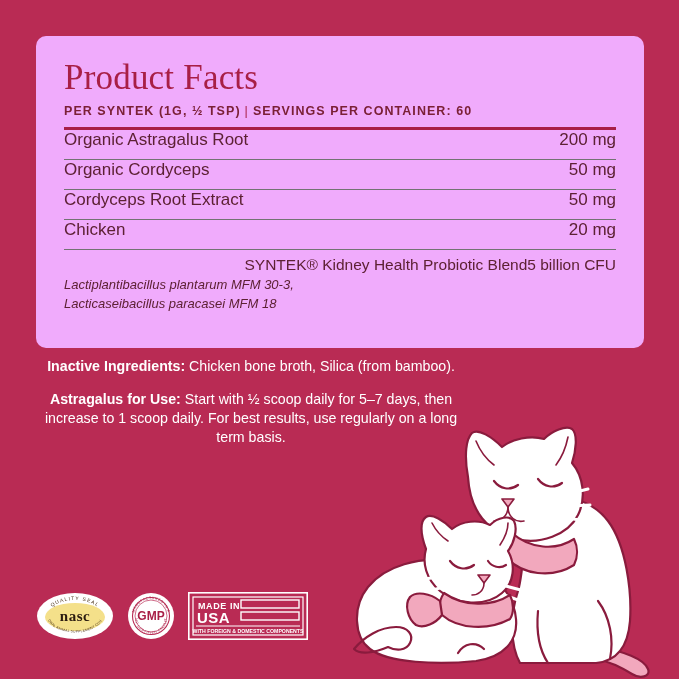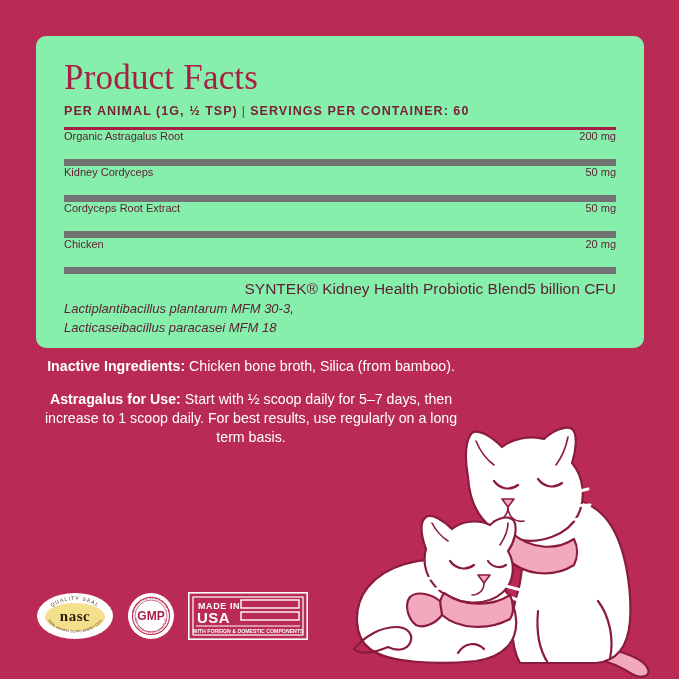--- a/index.html
+++ b/index.html
@@ -25,21 +25,21 @@
     z-index: 1;
   }
 
   
   #facts-card {
     position: absolute;
     left: 36px;
     top: 36px;
     width: 608px;
     height: 312px;
-    background: #86efac;
+    background: #f0abfc;
     border-radius: 10px;
     z-index: 3;
     box-sizing: border-box;
     padding: 22px 28px 0 28px;
   }
   #facts-title {
     font-family: "Liberation Serif", serif;
     color: #a81f46;
     font-size: 35px;
     line-height: 40px;
@@ -64,24 +64,24 @@
     height: 3px;
     background: #a81f46;
     width: 100%;
     margin-bottom: 0;
   }
 
   .fact-row {
     display: flex;
     justify-content: space-between;
     align-items: baseline;
-    border-bottom: 7px solid #737373;
+    border-bottom: 1px solid #737373;
     height: 29px;
     color: #5d2133;
-    font-size: 11px;
+    font-size: 17px;
     white-space: nowrap;
     gap: 34px;
   }
   .fact-row .f-name { flex: 1 1 auto; }
   .fact-row .f-amt  { flex: 0 0 auto; padding-left: 12px; }
 
   #blend-row {
     display: flex;
     justify-content: flex-end;
     align-items: flex-start;
@@ -200,31 +200,31 @@
     <path d="M88 186 C78 178 64 176 58 182 C52 190 56 204 64 210
              C72 214 84 208 90 200 Z" fill="#f2a8bd" stroke="#8a1b3d"></path>
   </g>
 </svg>
 
 <div id="facts-card">
 
   <div id="facts-title">Product Facts</div>
 
   <div id="facts-subtitle">
-    <span>PER ANIMAL (1G, ½ TSP)</span><span class="sep">|</span><span>SERVINGS PER CONTAINER: 60</span>
+    <span>PER SYNTEK (1G, ½ TSP)</span><span class="sep">|</span><span>SERVINGS PER CONTAINER: 60</span>
   </div>
 
   <div id="header-rule"></div>
 
   <div class="fact-row">
     <span class="f-name">Organic Astragalus Root</span>
     <span class="f-amt">200 mg</span>
   </div>
   <div class="fact-row">
-    <span class="f-name">Kidney Cordyceps</span>
+    <span class="f-name">Organic Cordyceps</span>
     <span class="f-amt">50 mg</span>
   </div>
   <div class="fact-row">
     <span class="f-name">Cordyceps Root Extract</span>
     <span class="f-amt">50 mg</span>
   </div>
   <div class="fact-row">
     <span class="f-name">Chicken</span>
     <span class="f-amt">20 mg</span>
   </div>

